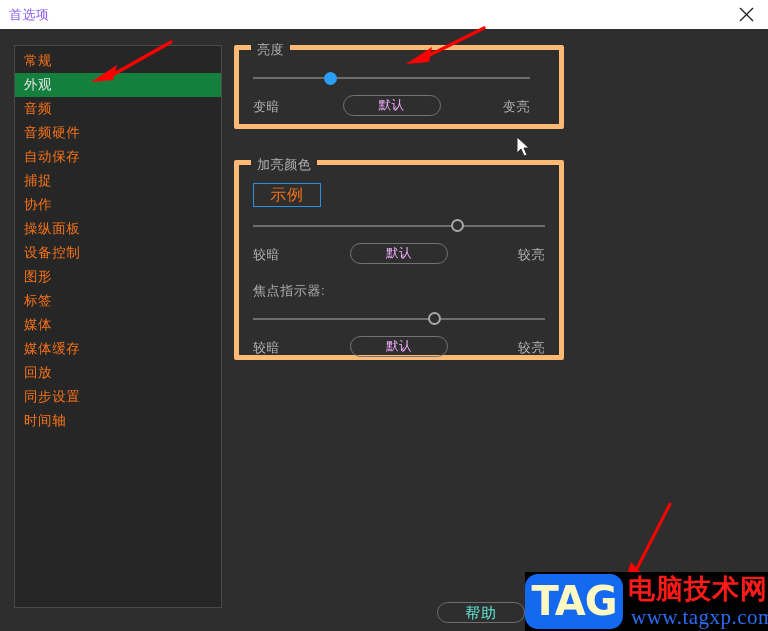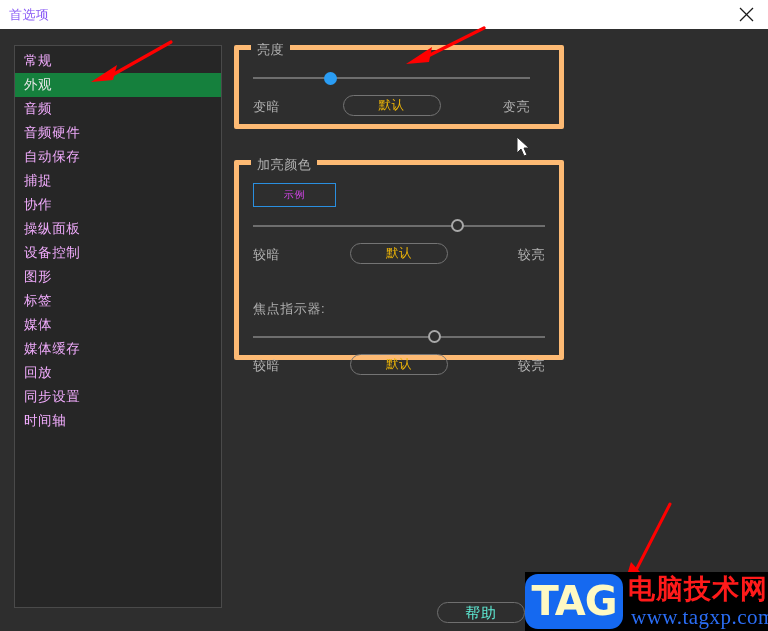--- a/index.html
+++ b/index.html
@@ -64,21 +64,21 @@
     background: #262626;
     border: 1px solid #4a4a4a;
     box-sizing: border-box;
     overflow: hidden;
   }
   .side-item {
     height: 24px;
     line-height: 24px;
     padding-left: 9px;
     font-size: 13.5px;
-    color: #f0abfc;
+    color: #f97316;
     letter-spacing: 0.6px;
     white-space: nowrap;
   }
   .side-item.first { margin-top: 3px; }
   .side-item.selected {
     background: #15803d;
     color: #e6e6e6;
   }
 
   
@@ -161,34 +161,34 @@
     transform: translateX(-50%);
     top: 0;
     width: 98px;
     height: 21px;
     line-height: 19px;
     text-align: center;
     border: 1px solid #747474;
     border-radius: 11px;
     box-sizing: border-box;
     font-size: 12.5px;
-    color: #eab308;
+    color: #f0abfc;
     letter-spacing: 0.6px;
     background: transparent;
   }
 
   .sample-btn {
-    width: 83px;
+    width: 68px;
     height: 24px;
     line-height: 22px;
     text-align: center;
     border: 1px solid #2a8fe0;
     box-sizing: border-box;
-    color: #d946ef;
-    font-size: 10px;
+    color: #f97316;
+    font-size: 16px;
     letter-spacing: 0.8px;
     background: transparent;
   }
   .sub-label {
     font-size: 13px;
     color: #b0b0b0;
     letter-spacing: 0.6px;
     white-space: nowrap;
   }
 
@@ -316,21 +316,21 @@
           <div class="slider" style="margin-top:11px;">
             <div class="track"></div>
             <div class="thumb-hollow" style="left:70%;"></div>
           </div>
           <div class="labelrow">
             <div class="lbl-left">较暗</div>
             <div class="pill">默认</div>
             <div class="lbl-right">较亮</div>
           </div>
 
-          <div class="sub-label" style="margin-top:35px;">焦点指示器:</div>
+          <div class="sub-label" style="margin-top:17px;">焦点指示器:</div>
           <div class="slider" style="margin-top:11px;">
             <div class="track"></div>
             <div class="thumb-hollow" style="left:62%;"></div>
           </div>
           <div class="labelrow">
             <div class="lbl-left">较暗</div>
             <div class="pill">默认</div>
             <div class="lbl-right">较亮</div>
           </div>
         </div>

